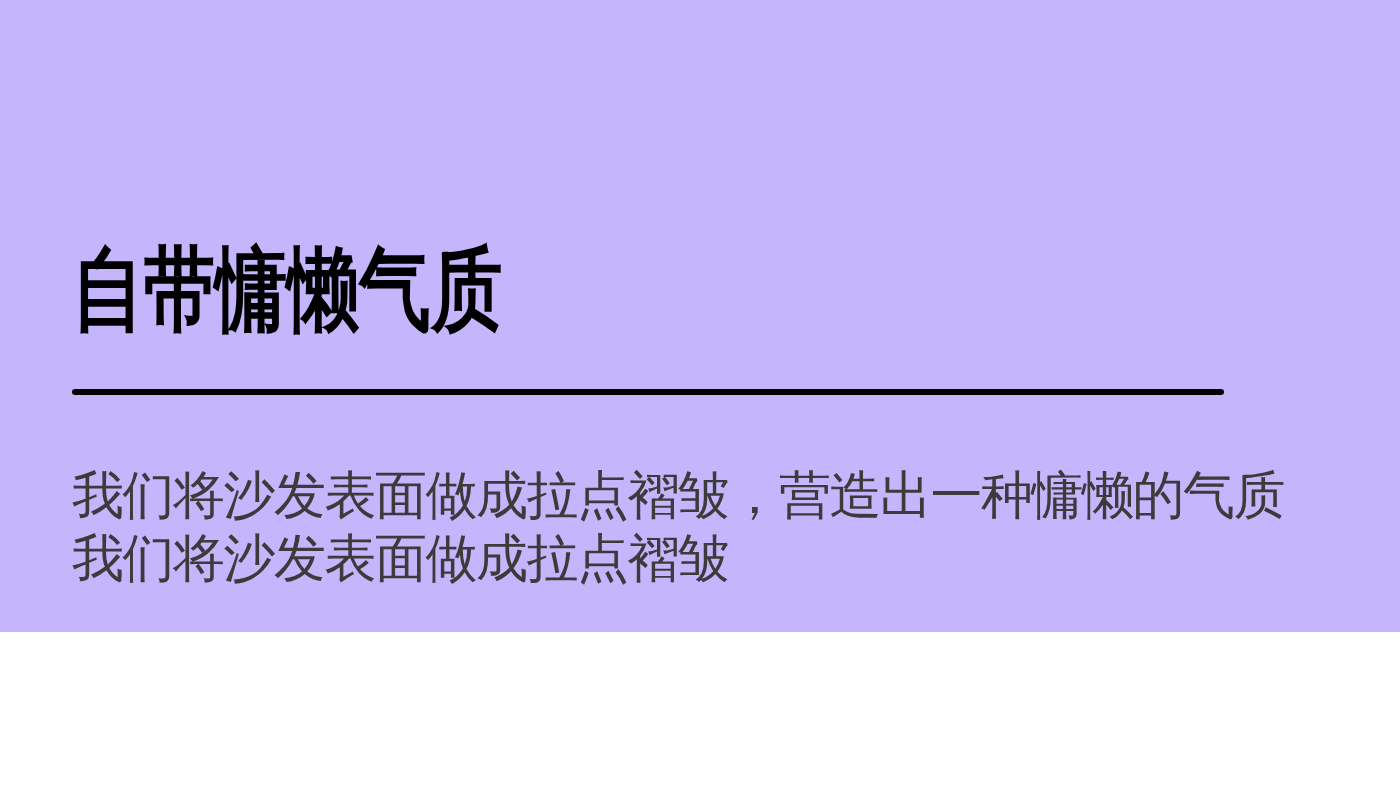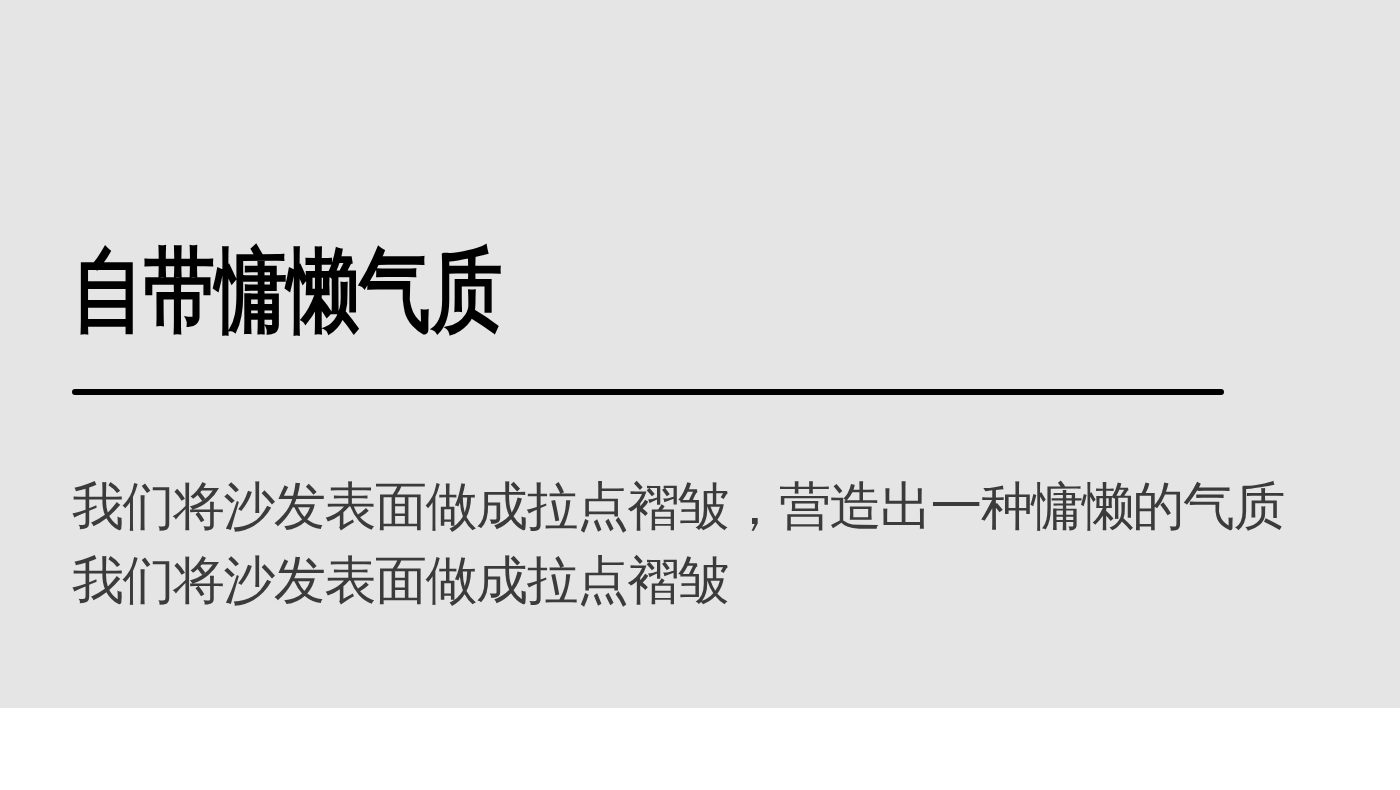--- a/index.html
+++ b/index.html
@@ -3,24 +3,24 @@
 <meta charset="utf-8">
 <style>
   html, body {
     margin: 0;
     padding: 0;
     background: #ffffff;
   }
   .page {
     position: relative;
     width: 1400px;
-    height: 708px;
-    background: #e5e5e5;
+    height: 632px;
+    background: #c4b5fd;
     overflow: hidden;
-    font-family: Liberation Sans, sans-serif;
+    font-family: Liberation Serif, serif;
   }
   .section-title {
     position: absolute;
     left: 72px;
     top: 242px;
     margin: 0;
     font-size: 92px;
     font-weight: bold;
     line-height: 1.05;
     letter-spacing: 0px;
@@ -57,21 +57,20 @@
     margin: 0;
     font-size: 33px;
     line-height: 35px;
     letter-spacing: -0.8px;
     font-weight: 400;
     color: var(--body-en, #3b3b3b);
     white-space: nowrap;
   }
   .line {
     display: block;
-    margin-top: 11px;
   }
 </style>
 </head>
 <body>
 
 <div class="page">
 
   <h1 class="section-title">自带慵懒气质</h1>
 
   <div class="title-divider"></div>

